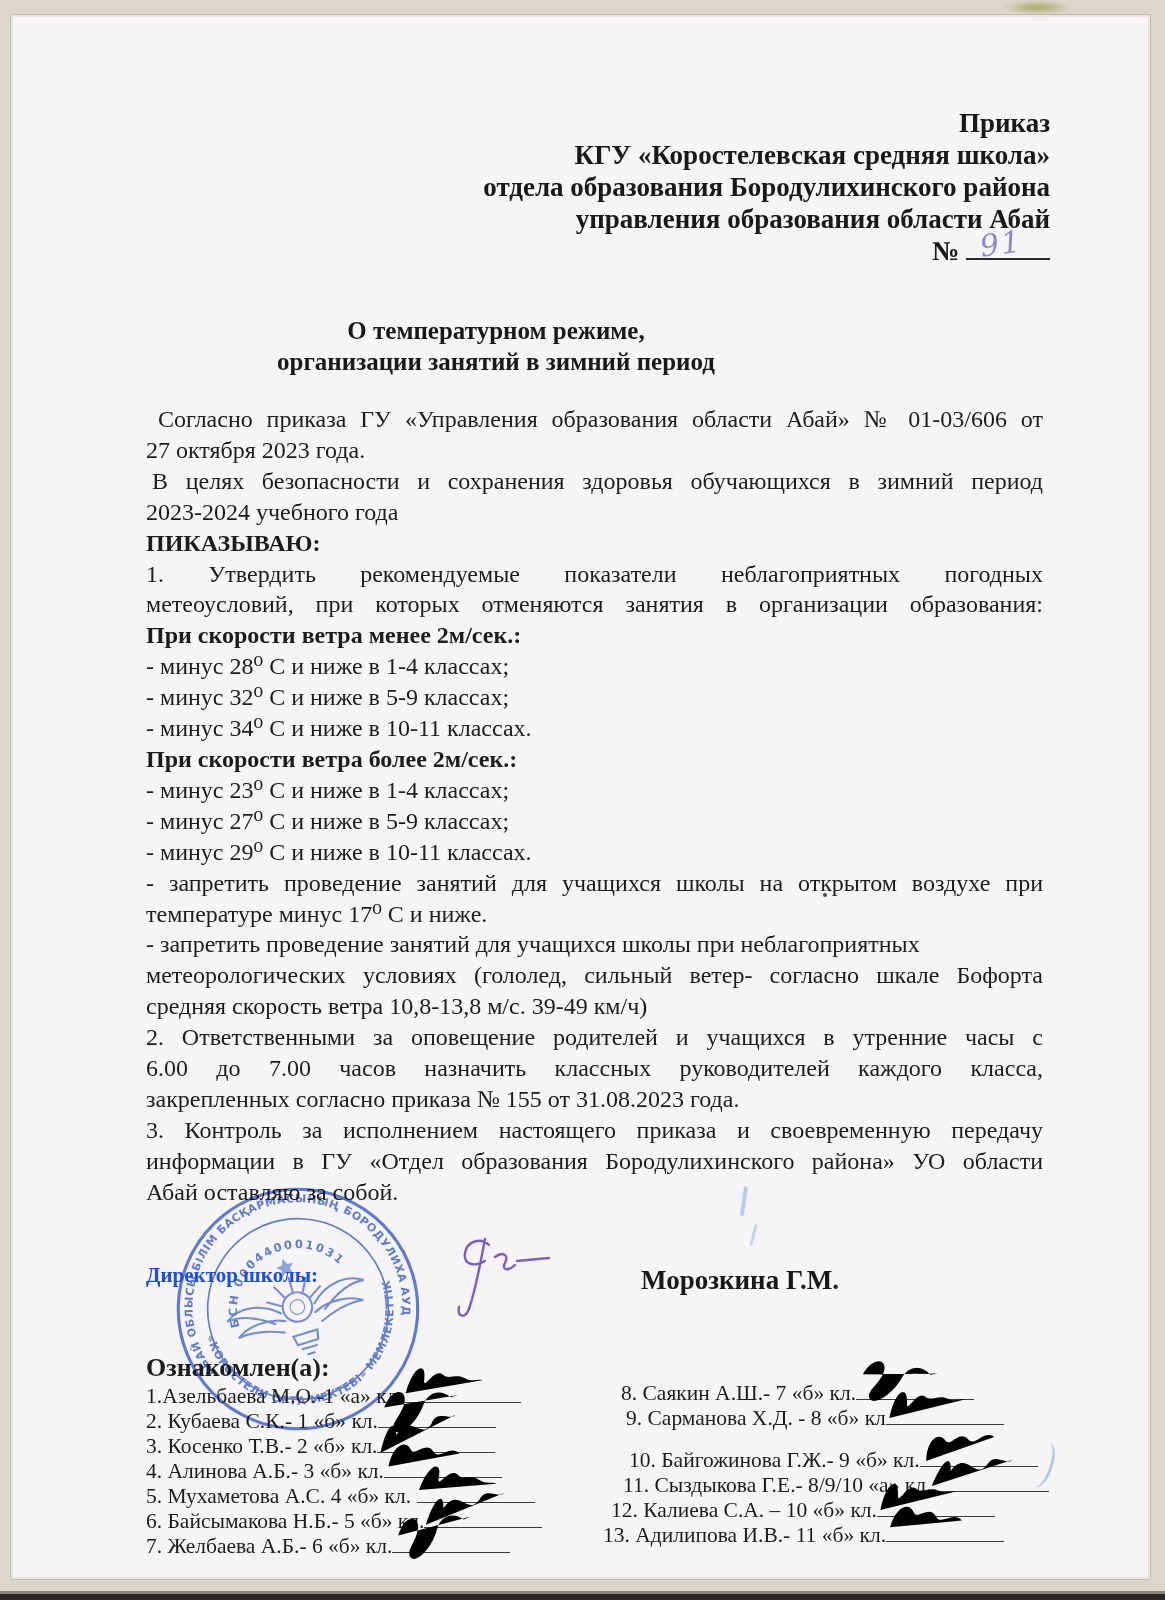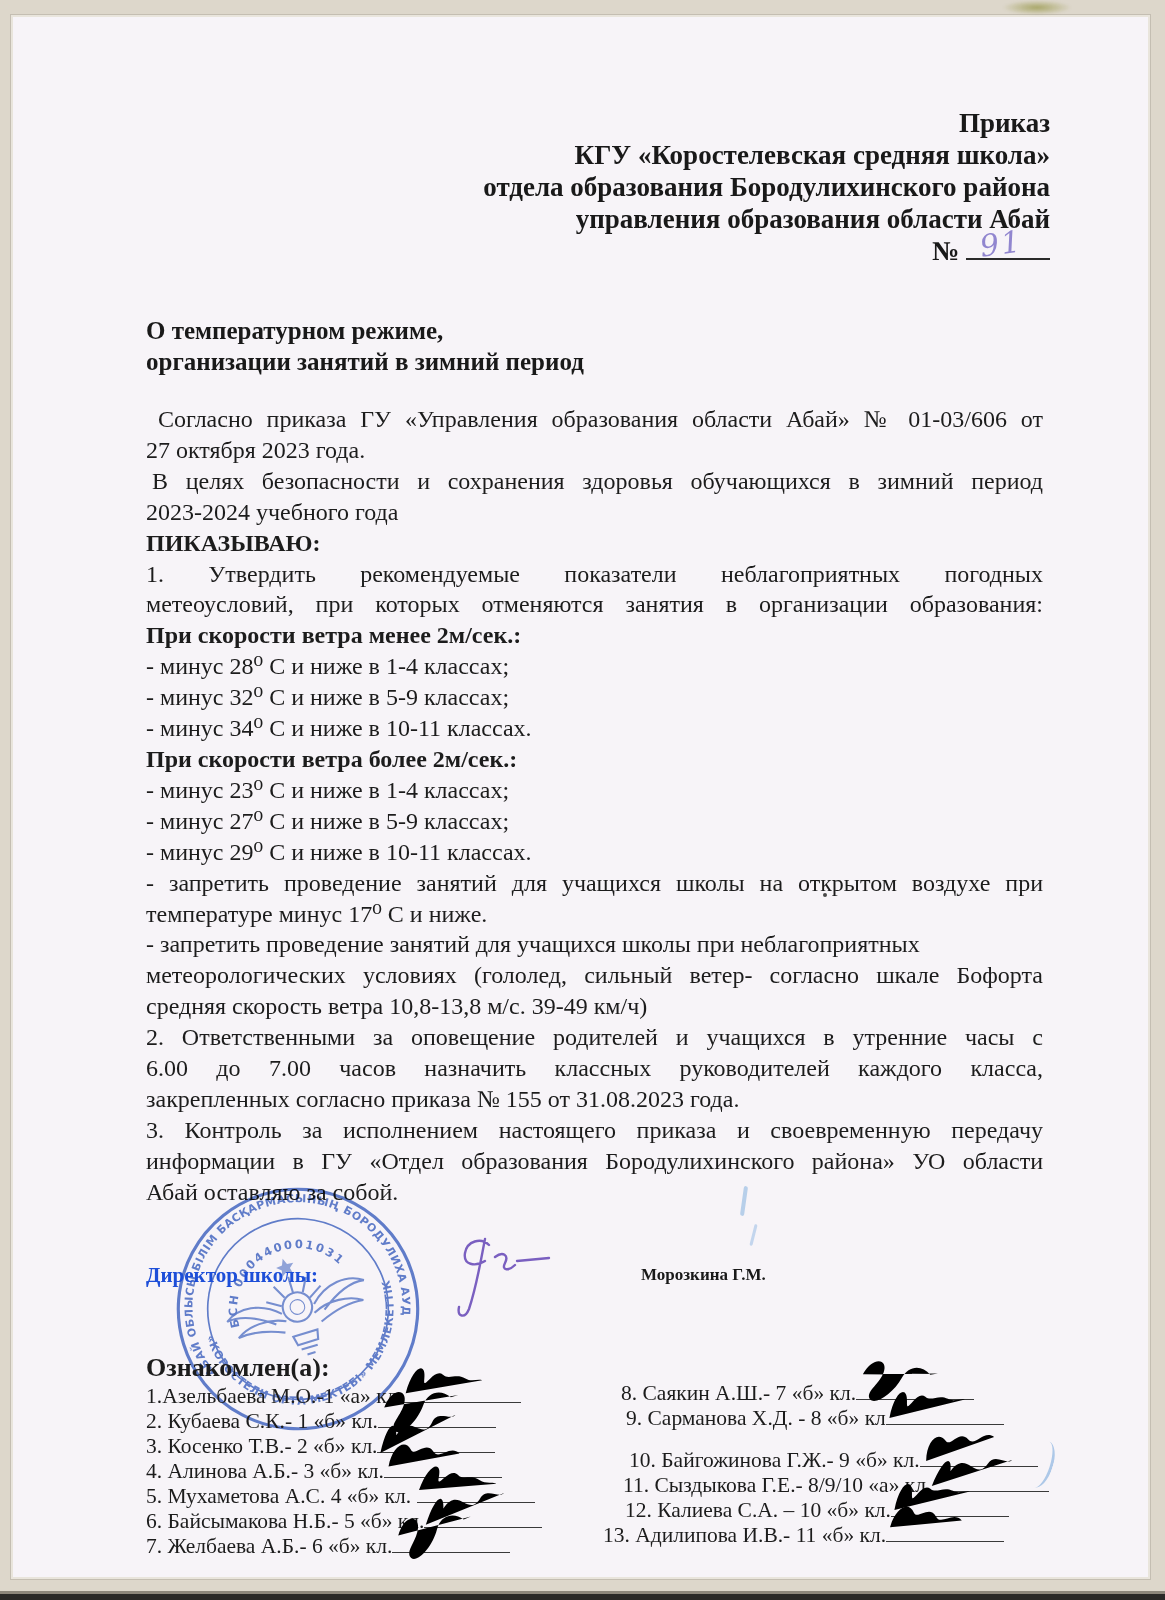--- a/index.html
+++ b/index.html
@@ -18,50 +18,50 @@
   
   .doc-header{position:absolute;left:135px;top:92px;width:904px;text-align:right;}
   .h-line{font-weight:bold;font-size:27px;line-height:32px;color:#191919;}
   .num-blank{display:inline-block;width:84px;border-bottom:2px solid #2a2a2a;position:relative;height:22px;vertical-align:baseline;}
   .hand-number{
     position:absolute;left:14px;top:-8px;
     font-family:"DejaVu Serif",serif;font-style:italic;font-size:30px;
     color:#9186cf;transform:rotate(-8deg);font-weight:400;letter-spacing:2px;
   }
   
-  .subject{position:absolute;left:135px;top:300px;width:700px;text-align:left;}
+  .subject{position:absolute;left:135px;top:300px;width:700px;text-align:center;}
   .s-line{font-weight:bold;font-size:25px;line-height:31px;color:#191919;}
   
   .body-text{position:absolute;left:135px;top:389px;width:897px;color:#1c1c1c;}
   .line{font-size:24px;line-height:30.9px;}
   .line.b{font-weight:bold;}
   .line.j{text-align:justify;text-align-last:justify;}
   .line.i1{text-indent:12px;}
   .line.i2{text-indent:6px;}
   
   .director-row{position:absolute;left:135px;top:1248px;width:897px;height:60px;}
   .director-label{font-weight:bold;font-size:21px;color:#1d4ed8;}
-  .director-name{position:absolute;left:495px;top:2px;font-weight:bold;font-size:17px;color:#191919;}
+  .director-name{position:absolute;left:495px;top:2px;font-weight:bold;font-size:27px;color:#191919;}
   .director-sig{position:absolute;left:305px;top:-32px;width:110px;height:90px;overflow:visible;}
   
   .stamp{
     position:absolute;left:161px;top:1168px;width:252px;height:252px;
     opacity:.82;mix-blend-mode:multiply;transform:rotate(-17deg);
   }
   
   .ack-title{position:absolute;left:135px;top:1338px;font-size:26px;color:#1c1c1c;font-weight:bold;}
   .ack-col{position:absolute;color:#1c1c1c;}
   .ack-left{left:135px;top:1369px;width:470px;}
   .ack-right{left:592px;top:1366px;width:540px;}
   .ack-item{font-size:21.5px;line-height:25px;height:25px;white-space:nowrap;position:relative;}
   .ack-right .ack-item:nth-child(1){margin-left:18px;}
   .ack-right .ack-item:nth-child(2){margin-left:23px;}
   .ack-right .ack-item:nth-child(3){margin-left:26px;margin-top:17px;}
   .ack-right .ack-item:nth-child(4){margin-left:20px;}
-  .ack-right .ack-item:nth-child(5){margin-left:22px;}
+  .ack-right .ack-item:nth-child(5){margin-left:8px;}
   .blank{
     display:inline-block;width:118px;border-bottom:1.6px solid #3a3a3a;
     height:3px;position:relative;vertical-align:baseline;
   }
   .sig{position:absolute;left:-8px;bottom:-10px;width:96px;height:56px;overflow:visible;}
   .sig path,.director-sig path{stroke:#7a5fc0;stroke-width:2.4;fill:none;stroke-linecap:round;}
   .r-2{transform:rotate(-4deg);} .r-3{transform:rotate(-9deg);} .r-4{transform:rotate(5deg);}
   
   .artifact{position:absolute;pointer-events:none;}
   .smudge-top{

